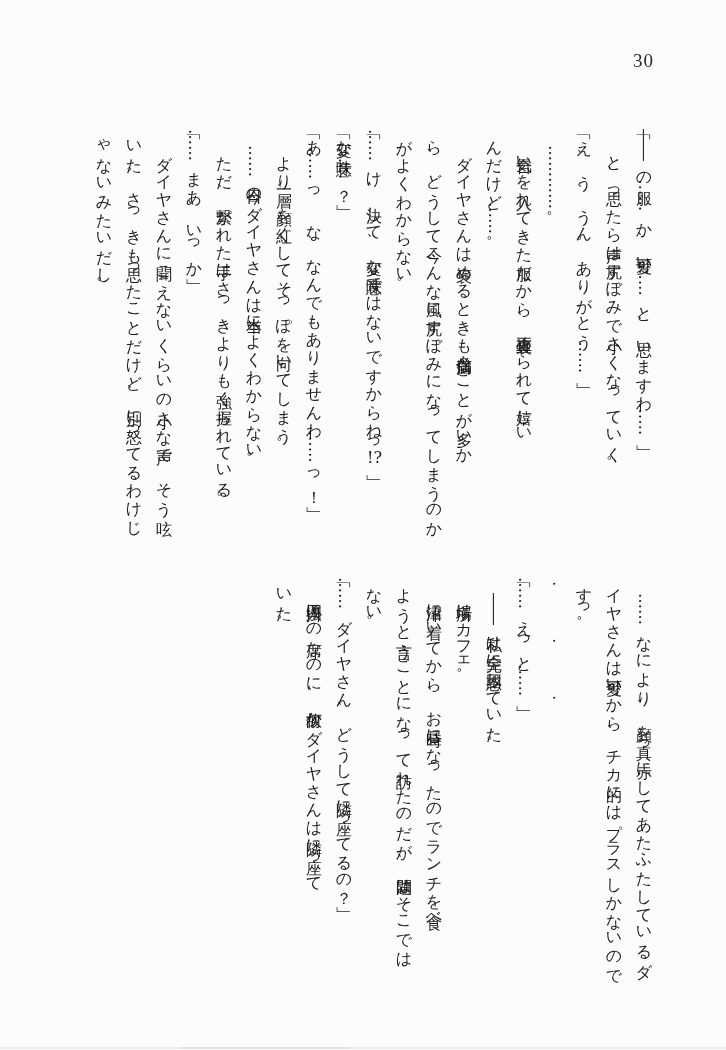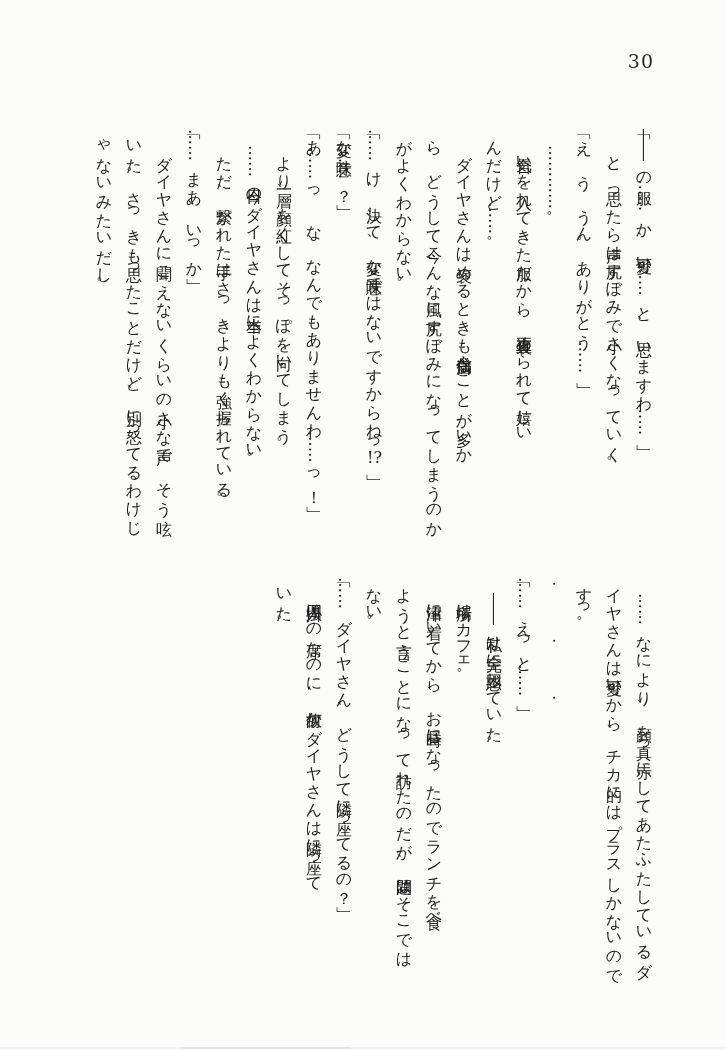--- a/index.html
+++ b/index.html
@@ -16,20 +16,21 @@
     font-family: "DejaVu Serif", "Liberation Serif", serif;
     color: #1e1e1e;
   }
   .page-number {
     position: absolute;
     top: 50px;
     right: 72px;
     font-size: 19px;
     letter-spacing: 1px;
     color: #2a2a2a;
+    font-family: Liberation Serif, serif;
   }
   .vblock {
     position: absolute;
     right: 67px;
     width: 570px;
     height: 424px;
     writing-mode: vertical-rl;
     -webkit-writing-mode: vertical-rl;
     text-orientation: mixed;
     font-size: 16px;

